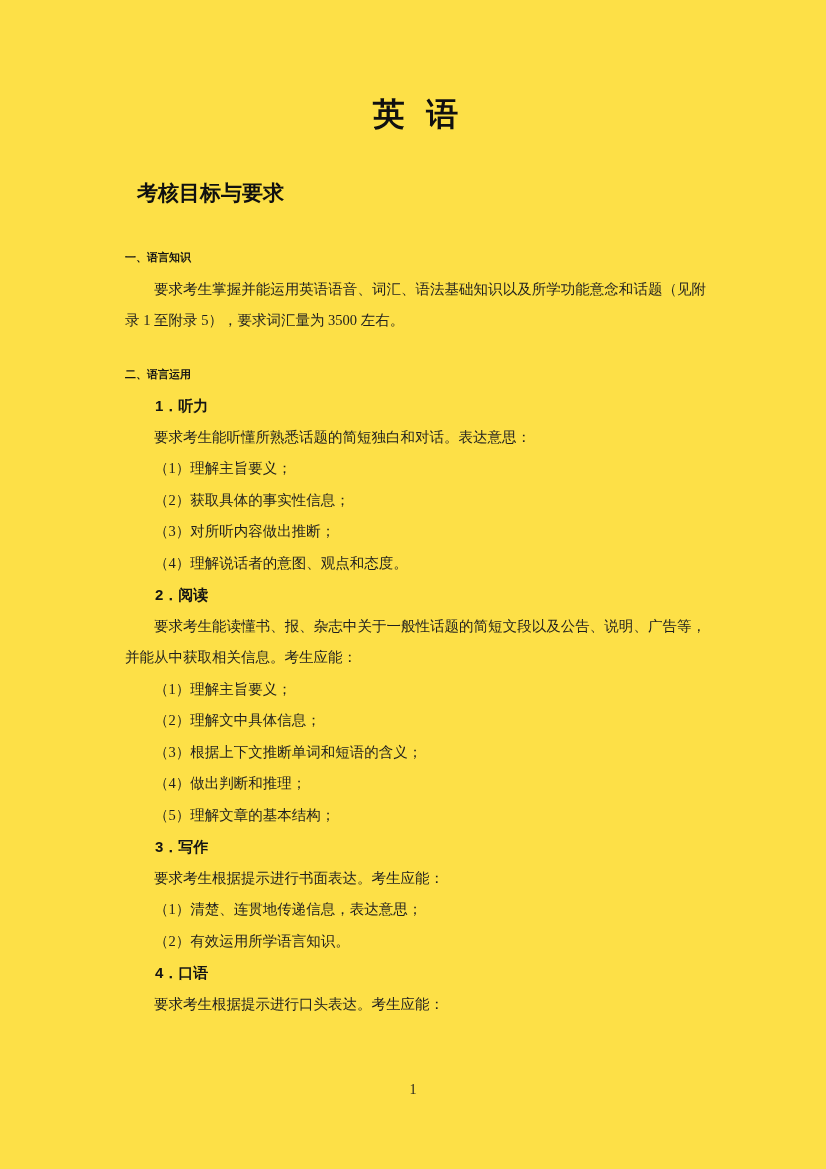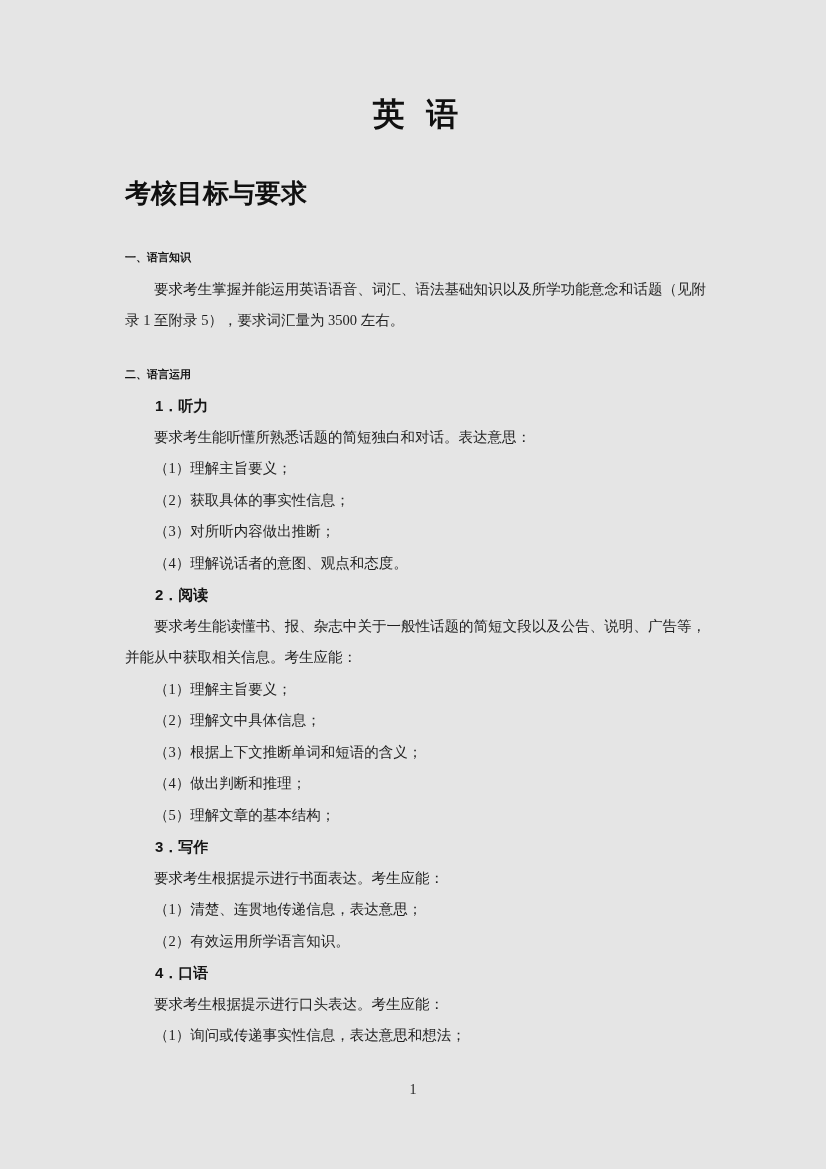--- a/index.html
+++ b/index.html
@@ -2,39 +2,39 @@
 <html><head>
 <meta charset="utf-8">
 <style>
   html, body { margin: 0; padding: 0; background: #ffffff; }
   .page {
     position: relative;
     width: 826px;
     height: 1169px;
     box-sizing: border-box;
     padding: 92px 120px 0 125px;
-    background: #e5e5e5;
+    background: #fde047;
     overflow: hidden;
     font-family: "Liberation Serif", "DejaVu Serif", serif;
     font-size: 14.5px;
     color: #1f1f1f;
   }
   .doc-title {
     margin: 0;
     font-size: 32px;
     line-height: 44px;
     font-weight: bold;
     text-align: center;
     word-spacing: 0.42em;
     color: #101010;
     font-family: "Liberation Serif", "DejaVu Serif", serif;
   }
   .main-heading {
-    margin: 42px 0 0 0;
-    font-size: 26px;
+    margin: 42px 0 0 12px;
+    font-size: 21px;
     line-height: 30px;
     font-weight: bold;
     color: #101010;
     font-family: "Liberation Sans", "DejaVu Sans", sans-serif;
   }
   .sec-heading {
     margin: 0;
     font-size: 11px;
     line-height: 31.5px;
     font-weight: bold;
@@ -108,19 +108,18 @@
     <div>
       <h4 class="sub-heading">3．写作</h4>
       <p class="para">要求考生根据提示进行书面表达。考生应能：</p>
       <p class="para">（1）清楚、连贯地传递信息，表达意思；</p>
       <p class="para">（2）有效运用所学语言知识。</p>
     </div>
 
     <div>
       <h4 class="sub-heading">4．口语</h4>
       <p class="para">要求考生根据提示进行口头表达。考生应能：</p>
-      <p class="para">（1）询问或传递事实性信息，表达意思和想法；</p>
     </div>
   </section>
 
   <div class="page-number">1</div>
 
 </div>
 
 </body></html>

